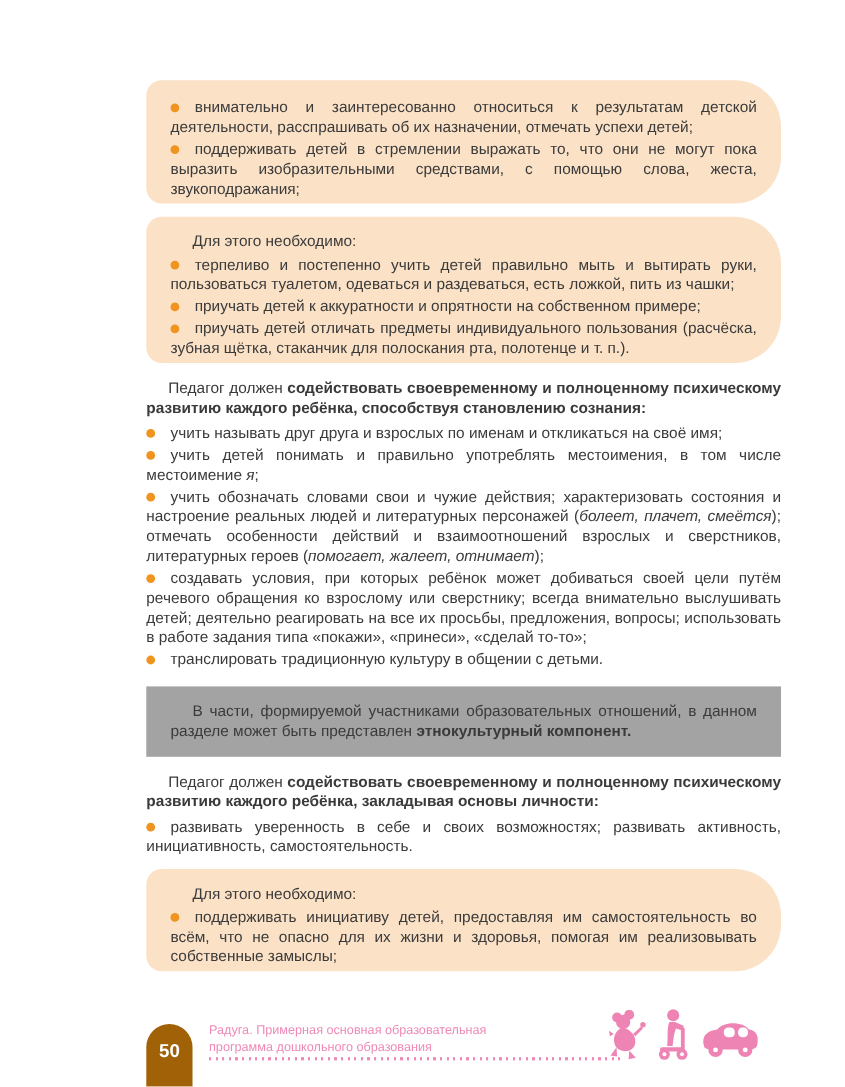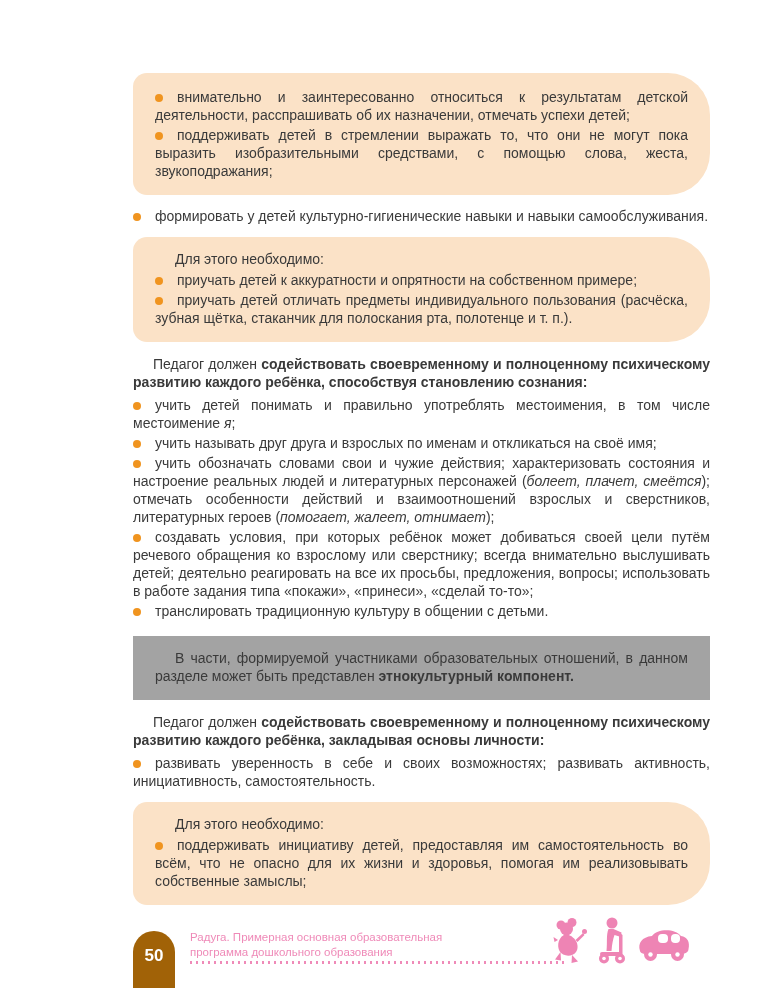--- a/index.html
+++ b/index.html
@@ -19,21 +19,21 @@
     top: 73px;
     width: 577px;
     font-size: 14px;
     line-height: 18px;
     hyphens: auto;
   }
   p { margin: 0; }
   .peach-box {
     background: #fbe2c7;
     border-radius: 14px 42px 42px 14px;
-    padding: 13px 22px 15px 22px;
+    padding: 13px 22px 5px 22px;
     margin-bottom: 12px;
   }
   .gray-box {
     background: #a3a3a3;
     padding: 13px 22px 15px 22px;
     margin: 16px 0 0 0;
   }
   .gray-box p { text-indent: 20px; text-align: justify; }
   .li { text-align: justify; margin-top: 2px; }
   .bullet {
@@ -93,36 +93,34 @@
 <div class="page">
   <div class="content">
 
     <div class="peach-box">
       <div>
           <p class="li"><span class="bullet"></span><span>внимательно и заинтересованно относиться к результатам детской деятельности, расспрашивать об их назначении, отмечать успехи детей;</span></p>
           <p class="li"><span class="bullet"></span><span>поддерживать детей в стремлении выражать то, что они не могут пока выразить изобразительными средствами, с помощью слова, жеста, звукоподражания;</span></p>
         </div>
     </div>
 
-    <div class="body-list">
-        <p class="li"><span class="bullet"></span><span>формировать у детей культурно-гигиенические навыки и навыки самообслуживания.</span></p>
-      </div>
 
     <div class="peach-box">
       <p class="intro">Для этого необходимо:</p>
       <div>
+          <p class="li"><span class="bullet"></span><span>терпеливо и постепенно учить детей правильно мыть и вытирать руки, пользоваться туалетом, одеваться и раздеваться, есть ложкой, пить из чашки;</span></p>
           <p class="li"><span class="bullet"></span><span>приучать детей к аккуратности и опрятности на собственном примере;</span></p>
           <p class="li"><span class="bullet"></span><span>приучать детей отличать предметы индивидуального пользования (расчёска, зубная щётка, стаканчик для полоскания рта, полотенце и т. п.).</span></p>
         </div>
     </div>
 
     <p class="heading"><span>Педагог должен </span><b>содействовать своевременному и полноценному психическому развитию каждого ребёнка, способствуя становлению сознания:</b></p>
     <div>
+        <p class="li"><span class="bullet"></span><span>учить называть друг друга и взрослых по именам и откликаться на своё имя;</span></p>
         <p class="li"><span class="bullet"></span><span>учить детей понимать и правильно употреблять местоимения, в том числе местоимение </span><span style="font-style: italic;">я</span><span>;</span></p>
-        <p class="li"><span class="bullet"></span><span>учить называть друг друга и взрослых по именам и откликаться на своё имя;</span></p>
         <p class="li"><span class="bullet"></span><span>учить обозначать словами свои и чужие действия; характеризовать состояния и настроение реальных людей и литературных персонажей (</span><span style="font-style: italic;">болеет, плачет, смеётся</span><span>); отмечать особенности действий и взаимоотношений взрослых и сверстников, литературных героев (</span><span style="font-style: italic;">помогает, жалеет, отнимает</span><span>);</span></p>
         <p class="li"><span class="bullet"></span><span>создавать условия, при которых ребёнок может добиваться своей цели путём речевого обращения ко взрослому или сверстнику; всегда внимательно выслушивать детей; деятельно реагировать на все их просьбы, предложения, вопросы; использовать в работе задания типа «покажи», «принеси», «сделай то-то»;</span></p>
         <p class="li"><span class="bullet"></span><span>транслировать традиционную культуру в общении с детьми.</span></p>
       </div>
 
     <div class="gray-box">
       <p><span>В части, формируемой участниками образовательных отношений, в данном разделе может быть представлен </span><b>этнокультурный компонент.</b></p>
     </div>
 
     <p class="heading"><span>Педагог должен </span><b>содействовать своевременному и полноценному психическому развитию каждого ребёнка, закладывая основы личности:</b></p>

